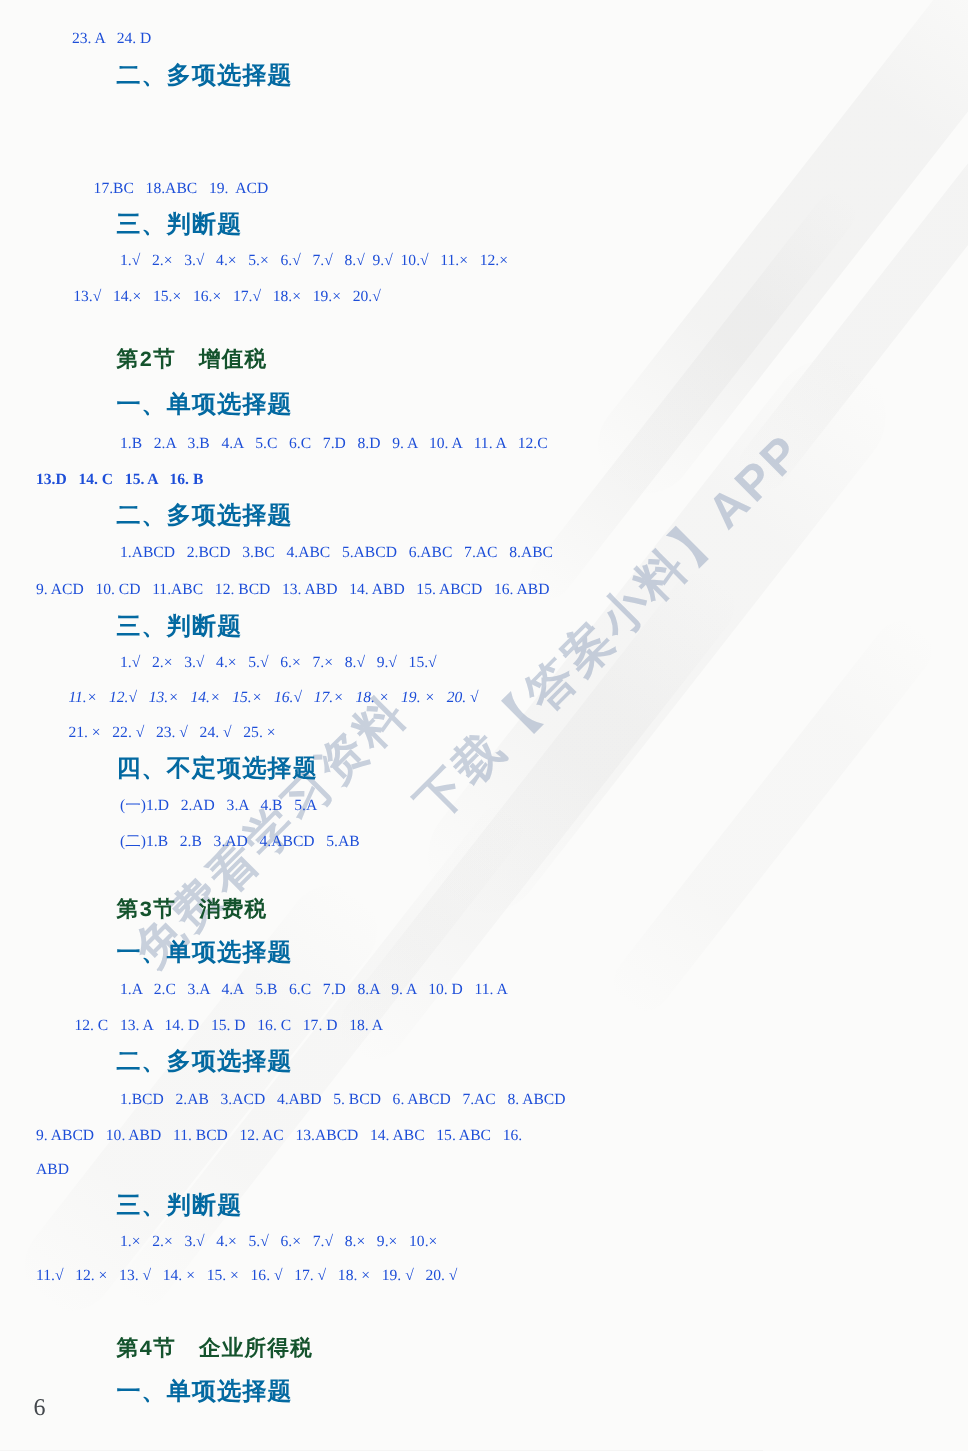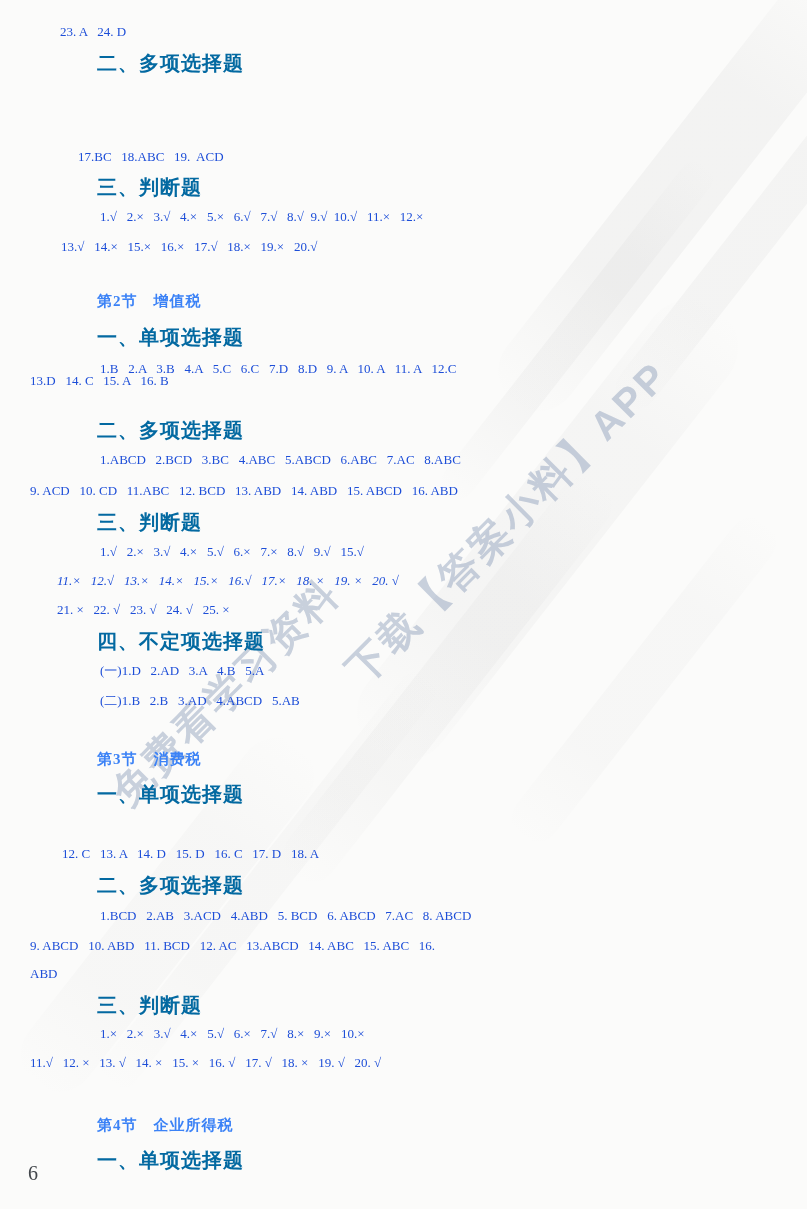--- a/index.html
+++ b/index.html
@@ -45,25 +45,25 @@
     color:#1d4ed8;
   }
   .head {
     font-family:"Liberation Sans","DejaVu Sans",sans-serif;
     font-weight:700;
     font-size:20px;
     letter-spacing:1px;
     color:#0369a1;
   }
   .title {
-    font-family:Liberation Serif, serif;
+    font-family:Liberation Mono, monospace;
     font-weight:700;
-    font-size:15px;
+    font-size:18px;
     letter-spacing:1px;
-    color:#3b82f6;
+    color:#14532d;
   }
   .pageno {
     position:absolute;
     font-size:20px;
     color:#43474c;
   }
 </style>
 </head>
 <body>
 
@@ -84,34 +84,35 @@
   <div class="blk" style="left:60px;top:20px;">23. A   24. D</div>
   <div class="blk head" style="left:97px;top:51px;">二、多项选择题</div>
   <div class="blk" style="left:78px;top:145px;">17.BC   18.ABC   19.  ACD</div>
   <div class="blk head" style="left:97px;top:175px;">三、判断题</div>
   <div class="blk" style="left:100px;top:205px;">1.√   2.×   3.√   4.×   5.×   6.√   7.√   8.√  9.√  10.√   11.×   12.×</div>
   <div class="blk" style="left:61px;top:235px;">13.√   14.×   15.×   16.×   17.√   18.×   19.×   20.√</div>
 
   <div class="blk title" style="left:97px;top:289px;">第2节　增值税</div>
   <div class="blk head" style="left:97px;top:325px;">一、单项选择题</div>
   <div class="blk" style="left:100px;top:357px;">1.B   2.A   3.B   4.A   5.C   6.C   7.D   8.D   9. A   10. A   11. A   12.C</div>
-  <div class="blk" style="left:30px;top:369px;">13.D   14. C   15. A   16. B</div>
+  <div class="blk" style="left:30px;top:387px;font-weight:bold;">13.D   14. C   15. A   16. B</div>
   <div class="blk head" style="left:97px;top:418px;">二、多项选择题</div>
   <div class="blk" style="left:100px;top:448px;">1.ABCD   2.BCD   3.BC   4.ABC   5.ABCD   6.ABC   7.AC   8.ABC</div>
   <div class="blk" style="left:30px;top:479px;">9. ACD   10. CD   11.ABC   12. BCD   13. ABD   14. ABD   15. ABCD   16. ABD</div>
   <div class="blk head" style="left:97px;top:510px;">三、判断题</div>
   <div class="blk" style="left:100px;top:540px;">1.√   2.×   3.√   4.×   5.√   6.×   7.×   8.√   9.√   15.√</div>
   <div class="blk" style="left:57px;top:569px;font-style:italic;">11.×   12.√   13.×   14.×   15.×   16.√   17.×   18. ×   19. ×   20. √</div>
   <div class="blk" style="left:57px;top:598px;">21. ×   22. √   23. √   24. √   25. ×</div>
   <div class="blk head" style="left:97px;top:629px;">四、不定项选择题</div>
   <div class="blk" style="left:100px;top:659px;text-align:center;">(一)1.D   2.AD   3.A   4.B   5.A</div>
   <div class="blk" style="left:100px;top:689px;">(二)1.B   2.B   3.AD   4.ABCD   5.AB</div>
 
   <div class="blk title" style="left:97px;top:747px;">第3节　消费税</div>
   <div class="blk head" style="left:97px;top:782px;">一、单项选择题</div>
+  <div class="blk" style="left:100px;top:812px;">1.A   2.C   3.A   4.A   5.B   6.C   7.D   8.A   9. A   10. D   11. A</div>
   <div class="blk" style="left:30px;top:842px;margin-left:32px;">12. C   13. A   14. D   15. D   16. C   17. D   18. A</div>
   <div class="blk head" style="left:97px;top:873px;">二、多项选择题</div>
   <div class="blk" style="left:100px;top:904px;">1.BCD   2.AB   3.ACD   4.ABD   5. BCD   6. ABCD   7.AC   8. ABCD</div>
   <div class="blk" style="left:30px;top:934px;">9. ABCD   10. ABD   11. BCD   12. AC   13.ABCD   14. ABC   15. ABC   16.</div>
   <div class="blk" style="left:30px;top:962px;">ABD</div>
   <div class="blk head" style="left:97px;top:993px;">三、判断题</div>
   <div class="blk" style="left:100px;top:1022px;">1.×   2.×   3.√   4.×   5.√   6.×   7.√   8.×   9.×   10.×</div>
   <div class="blk" style="left:30px;top:1051px;">11.√   12. ×   13. √   14. ×   15. ×   16. √   17. √   18. ×   19. √   20. √</div>
 
   <div class="blk title" style="left:97px;top:1113px;">第4节　企业所得税</div>

